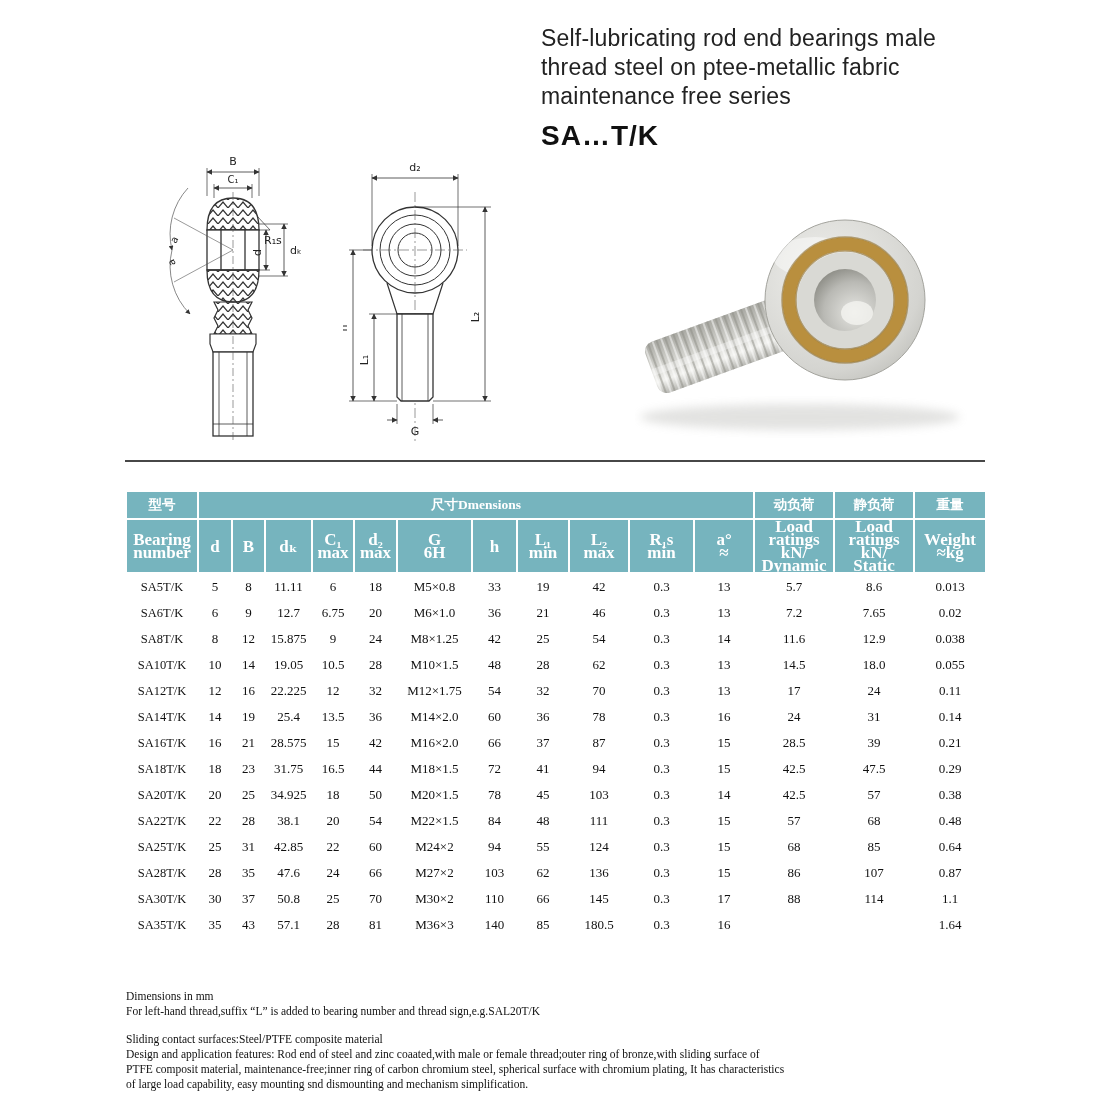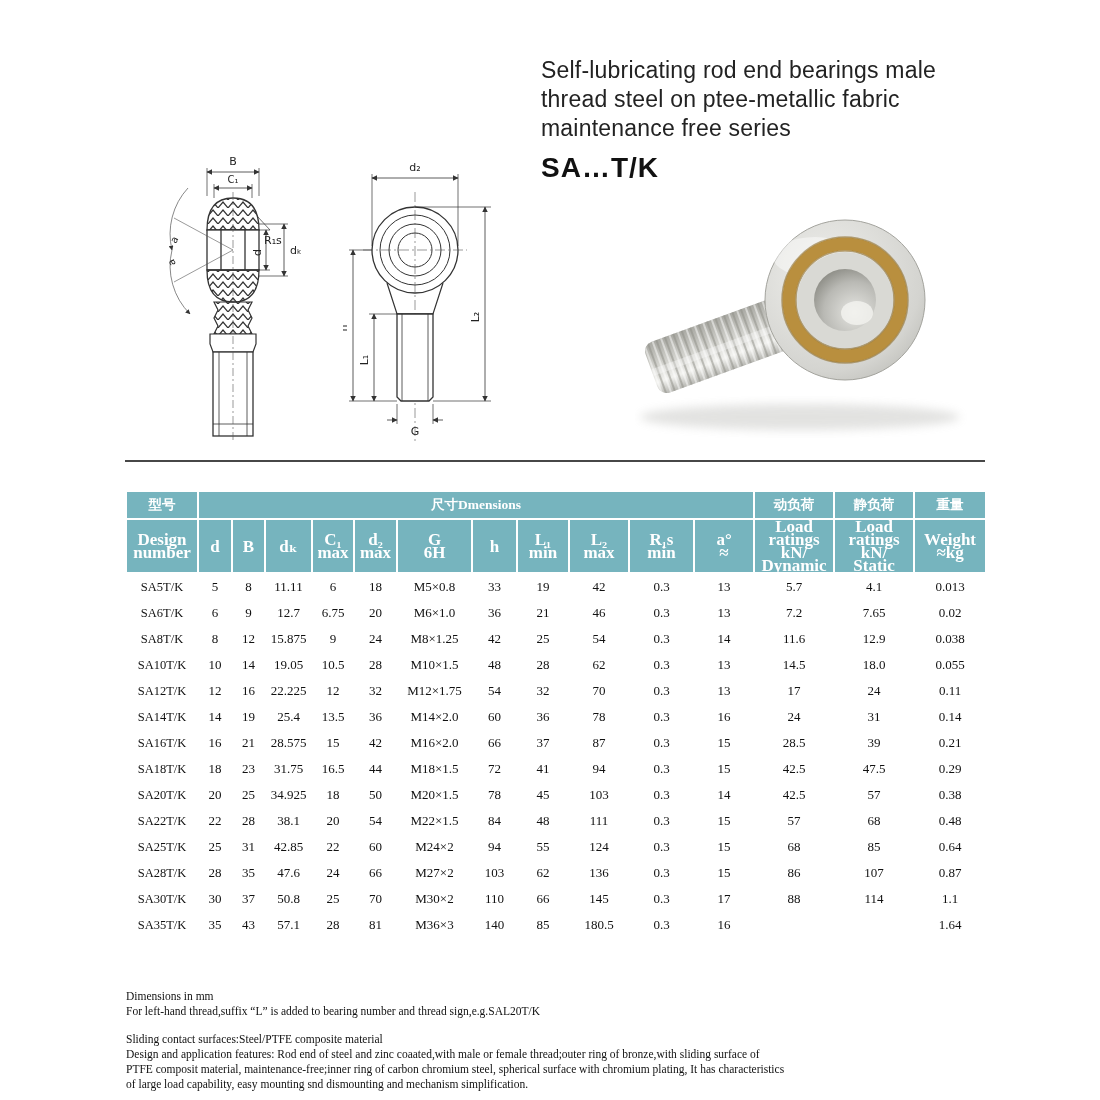--- a/index.html
+++ b/index.html
@@ -1,21 +1,21 @@
 <!DOCTYPE html>
 <html><head>
 <meta charset="utf-8">
 <style>
   html,body{margin:0;padding:0;}
   body{width:1100px;height:1100px;background:#ffffff;position:relative;
        font-family:"Liberation Sans","DejaVu Sans",sans-serif;color:#1a1a1a;}
   .page{position:absolute;inset:0;background:#ffffff;overflow:hidden;}
 
   
-  .title-block{position:absolute;left:541px;top:56px;width:470px;}
+  .title-block{position:absolute;left:541px;top:24px;width:470px;}
   .title-line{font-size:23px;line-height:29px;font-weight:500;color:#222;letter-spacing:.2px;}
   .series-code{margin-top:9px;font-size:28px;font-weight:bold;color:#111;letter-spacing:1px;}
 
   
   .drawing{position:absolute;}
   svg text{font-family:"DejaVu Sans","Liberation Sans",sans-serif;fill:#222;}
 
   
   .spec-table-wrap{position:absolute;left:125px;top:460px;width:860px;border-top:2px solid #474747;}
   table.spec{border-collapse:collapse;table-layout:fixed;width:860px;
@@ -234,21 +234,21 @@
       <thead>
         <tr class="group-row">
           <th>型号</th>
           <th colspan="11">尺寸Dmensions</th>
           <th>动负荷</th>
           <th>静负荷</th>
           <th>重量</th>
         </tr>
         <tr class="colhead-row">
             <th>
-              <div>Design</div>
+              <div>Bearing</div>
               <div>number</div>
             </th>
             <th>
               <div>d</div>
             </th>
             <th>
               <div>B</div>
             </th>
             <th>
               <div>dₖ</div>
@@ -310,21 +310,21 @@
             <td>11.11</td>
             <td>6</td>
             <td>18</td>
             <td>M5×0.8</td>
             <td>33</td>
             <td>19</td>
             <td>42</td>
             <td>0.3</td>
             <td>13</td>
             <td>5.7</td>
-            <td>4.1</td>
+            <td>8.6</td>
             <td>0.013</td>
           </tr>
           <tr>
             <td>SA6T/K</td>
             <td>6</td>
             <td>9</td>
             <td>12.7</td>
             <td>6.75</td>
             <td>20</td>
             <td>M6×1.0</td>

